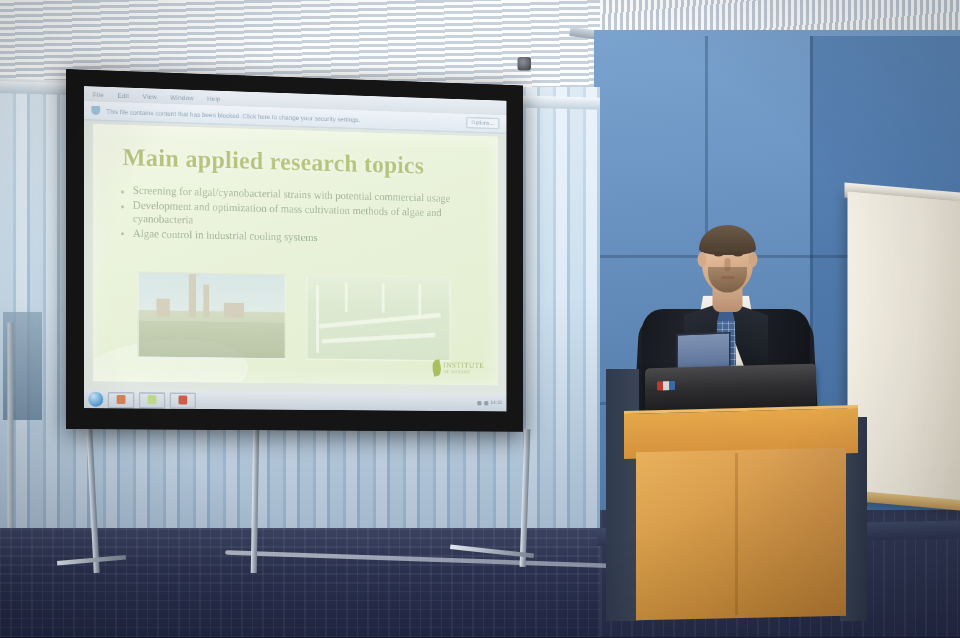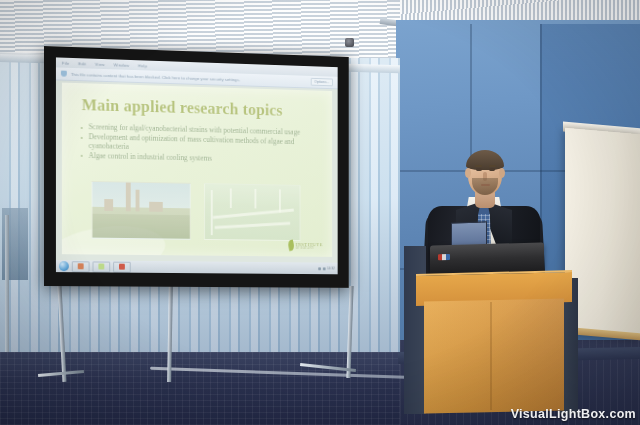--- a/index.html
+++ b/index.html
@@ -754,15 +754,14 @@
   <div class="laptop-lid">
     <div class="laptop-logo"></div>
   </div>
   <div class="podium-top"></div>
   <div class="podium-body"></div>
   <div class="podium-shadow"></div>
   <div class="podium-seam"></div>
 
   <div class="overlay-shadow"></div>
 
-  <div class="watermark">VisualLightBox.com</div>
 
 </div>
 
 </body></html>

